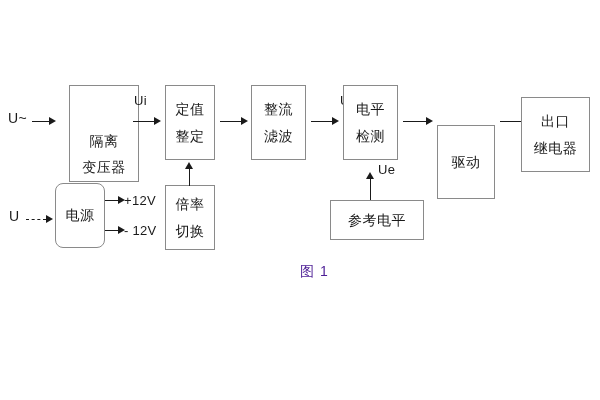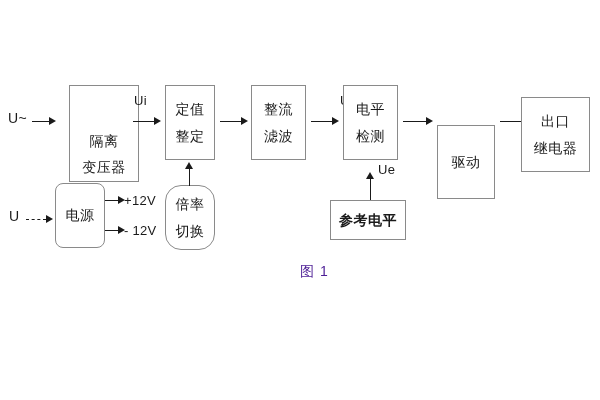--- a/index.html
+++ b/index.html
@@ -191,36 +191,36 @@
     <div class="head" style="left:13px;"></div>
   </div>
   <div class="lbl" style="left:124px; top:193px;">+12V</div>
 
   <div class="harrow" style="left:105px; top:226px; width:20px;">
     <div class="shaft" style="width:13px;"></div>
     <div class="head" style="left:13px;"></div>
   </div>
   <div class="lbl" style="left:124px; top:223px;">- 12V</div>
 
-  <div class="block" style="left:165px; top:185px; width:50px; height:65px;border-radius:16px;">
+  <div class="block" style="left:165px; top:185px; width:50px; height:65px;">
     <span class="ln">倍率</span>
     <span class="ln">切换</span>
   </div>
 
   <div class="varrow" style="left:185px; top:162px; height:24px;">
     <div class="head"></div>
     <div class="shaft" style="height:18px;"></div>
   </div>
 
   <div class="varrow" style="left:366px; top:172px; height:28px;">
     <div class="head"></div>
     <div class="shaft" style="height:22px;"></div>
   </div>
 
   <div class="lbl" style="left:378px; top:162px;">Ue</div>
 
-  <div class="block" style="left:330px; top:200px; width:76px; height:40px;font-weight:bold;">
+  <div class="block" style="left:330px; top:200px; width:94px; height:40px;">
     <span class="ln">参考电平</span>
   </div>
 
   <div class="caption" style="left:300px; top:263px;">图 1</div>
 
 </div>
 
 </body></html>

